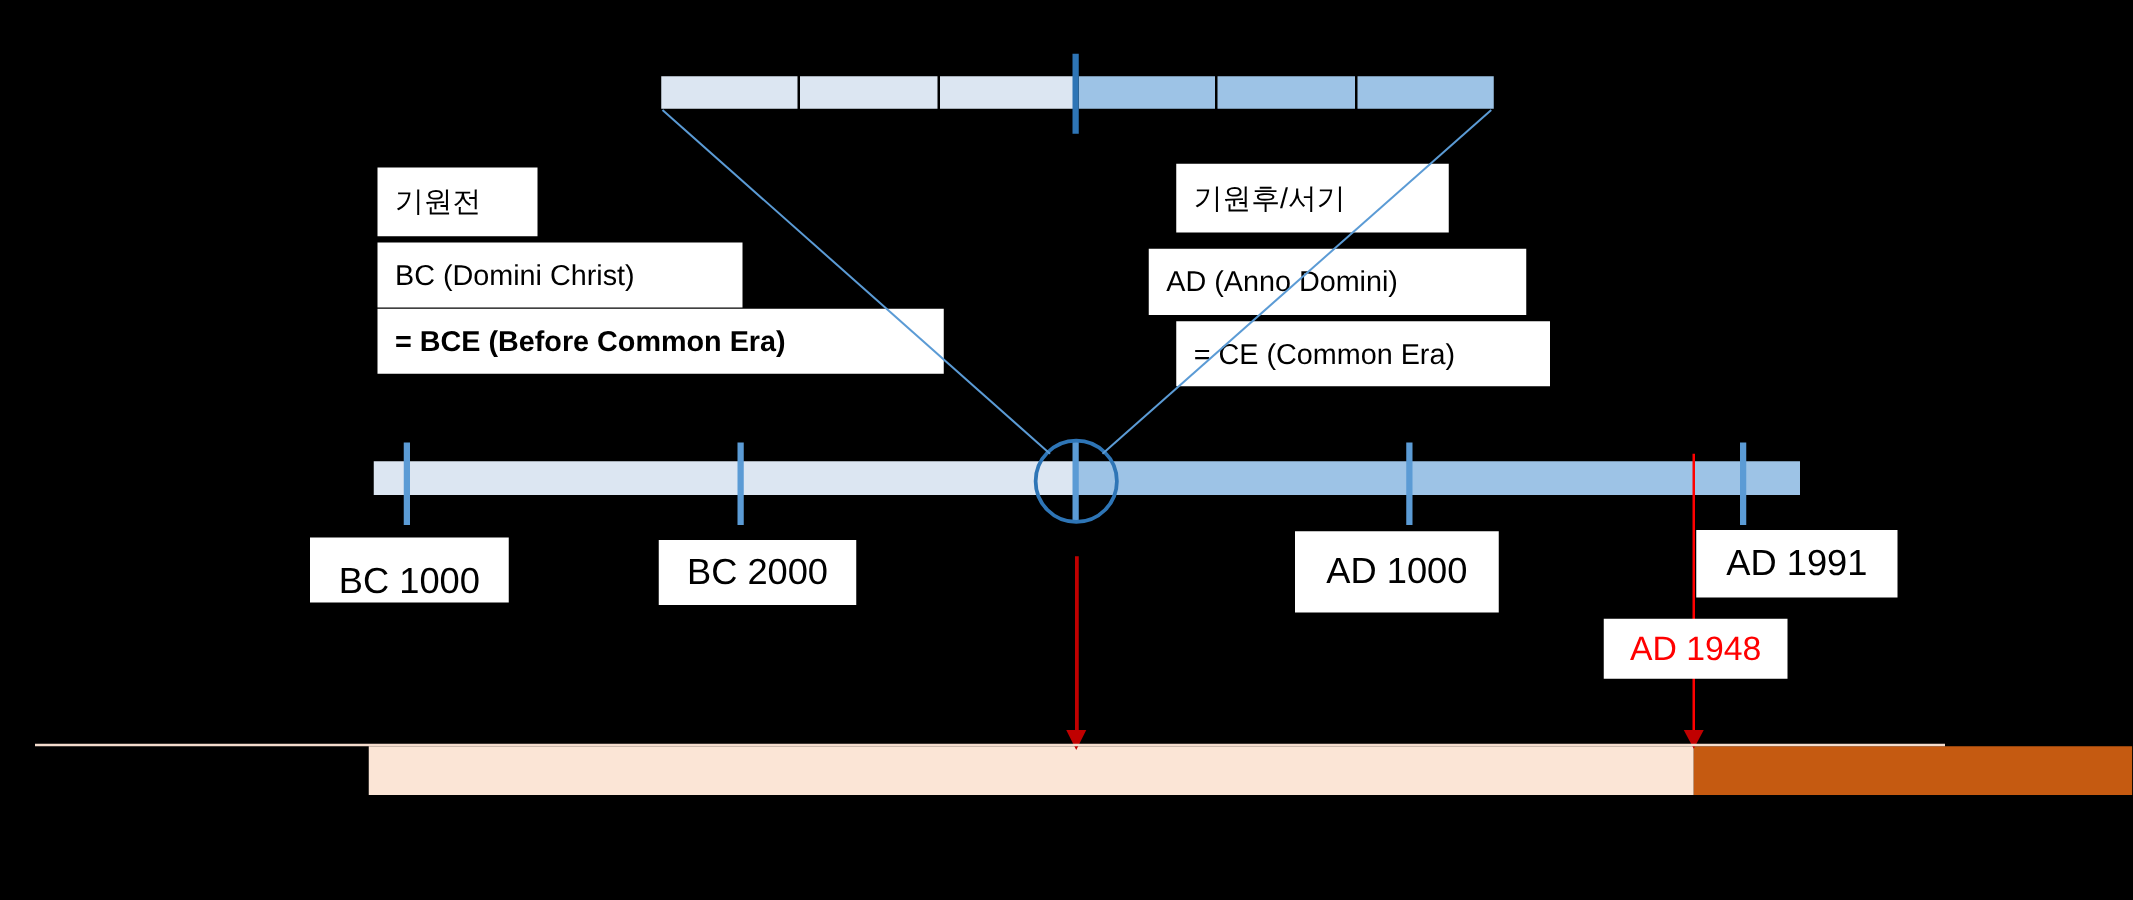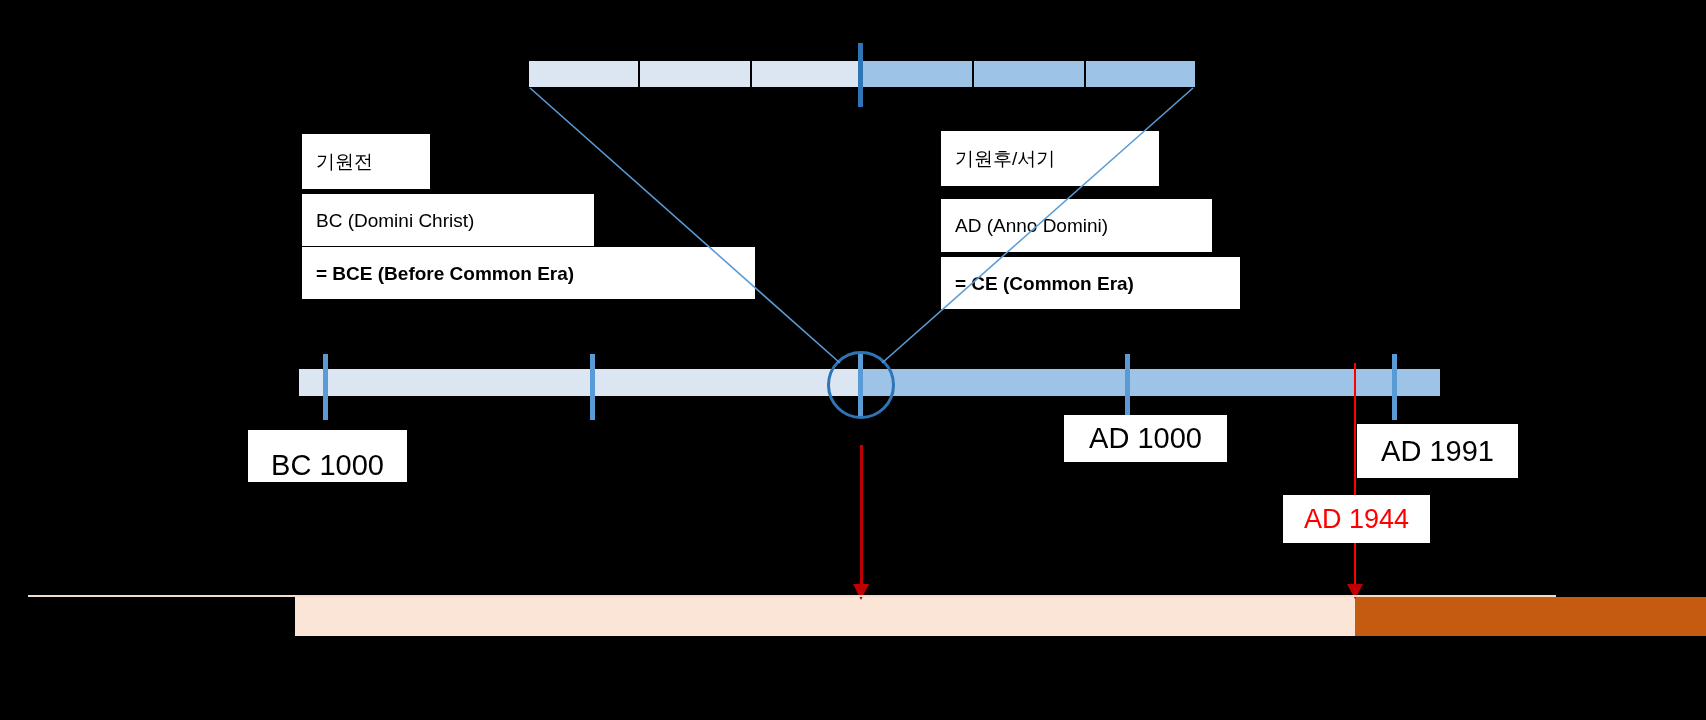--- a/index.html
+++ b/index.html
@@ -9,41 +9,41 @@
   }
   
   .mag-bar{position:absolute;left:529px;top:61px;width:666px;height:26px;display:flex;gap:2px;}
   .mag-bar .seg{flex:1;}
   .seg.light{background:#DCE6F2;}
   .seg.dark{background:#9DC3E6;}
   .top-center-tick{position:absolute;left:858px;top:43px;width:5px;height:64px;background:#2E75B6;}
   
   .overlay-svg{position:absolute;left:0;top:0;width:1706px;height:720px;z-index:6;pointer-events:none;}
   
-  .infobox{position:absolute;background:#fff;color:#000;font-size:19px;line-height:1;
+  .infobox{position:absolute;background:#fff;color:#000;font-size:23px;line-height:1;
            display:flex;align-items:center;padding:0 14px;box-sizing:border-box;z-index:4;}
   .bc-title{left:302px;top:134px;width:128px;height:55px;}
   .bc-l1{left:302px;top:194px;width:292px;height:52px;}
   .bc-l2{left:302px;top:247px;width:453px;height:52px;font-weight:bold;}
   .ad-title{left:941px;top:131px;width:218px;height:55px;}
-  .ad-l1{left:941px;top:199px;width:271px;height:53px;}
-  .ad-l2{left:941px;top:257px;width:299px;height:52px;font-weight:bold;}
+  .ad-l1{left:919px;top:199px;width:302px;height:53px;}
+  .ad-l2{left:941px;top:257px;width:299px;height:52px;}
   
   .tl-seg{position:absolute;top:369px;height:27px;z-index:2;}
   .tl-bc{left:299px;width:562px;background:#DCE6F2;}
   .tl-ad{left:861px;width:579px;background:#9DC3E6;}
   .tick{position:absolute;top:354px;width:5px;height:66px;background:#5B9BD5;z-index:3;}
   .origin-circle{position:absolute;left:827px;top:351px;width:68px;height:68px;border:3px solid #2E75B6;
                  border-radius:50%;box-sizing:border-box;background:transparent;z-index:5;}
   
   .tick-label{position:absolute;background:#fff;color:#000;font-size:29px;display:flex;
               align-items:center;justify-content:center;z-index:4;}
   .lb-bc1000{left:248px;top:430px;width:159px;height:52px;align-items:flex-end;}
   .lb-bc2000{left:527px;top:432px;width:158px;height:52px;}
-  .lb-ad1000{left:1036px;top:415px;width:163px;height:47px;margin-left:28px;}
+  .lb-ad1000{left:1036px;top:425px;width:163px;height:65px;}
   .lb-ad2000{left:1357px;top:424px;width:161px;height:54px;}
   .lb-ad1950{left:1283px;top:495px;width:147px;height:48px;font-size:27px;color:#FF0000;}
   
   .ad1950-line{position:absolute;left:1354px;top:363px;width:2px;height:223px;background:#FF0000;z-index:3;}
   .ad1950-head{position:absolute;left:1347px;top:584px;width:0;height:0;z-index:3;
                border-left:8px solid transparent;border-right:8px solid transparent;border-top:15px solid #C00000;}
   .origin-arrow-line{position:absolute;left:860px;top:445px;width:3px;height:140px;background:#C00000;z-index:3;}
   .origin-arrow-head{position:absolute;left:853px;top:584px;width:0;height:0;z-index:3;
                border-left:8px solid transparent;border-right:8px solid transparent;border-top:16px solid #C00000;}
   
@@ -96,28 +96,31 @@
   <div class="tick" style="left:323px;"></div>
   <div class="tick" style="left:590px;"></div>
   <div class="tick" style="left:858px;top:352px;"></div>
   <div class="tick" style="left:1125px;"></div>
   <div class="tick" style="left:1392px;"></div>
   <div class="origin-circle"></div>
 
   <div class="tick-label lb-bc1000">
     <span>BC 1000</span>
   </div>
+  <div class="tick-label lb-bc2000">
+    <span>BC 2000</span>
+  </div>
   <div class="tick-label lb-ad1000">
     <span>AD 1000</span>
   </div>
   <div class="tick-label lb-ad2000">
     <span>AD 1991</span>
   </div>
   <div class="tick-label lb-ad1950">
-    <span>AD 1944</span>
+    <span>AD 1948</span>
   </div>
 
   <div class="ad1950-line"></div>
   <div class="ad1950-head"></div>
   <div class="origin-arrow-line"></div>
   <div class="origin-arrow-head"></div>
 
   <div class="base-line"></div>
   <div class="low-left"></div>
   <div class="low-right"></div>

